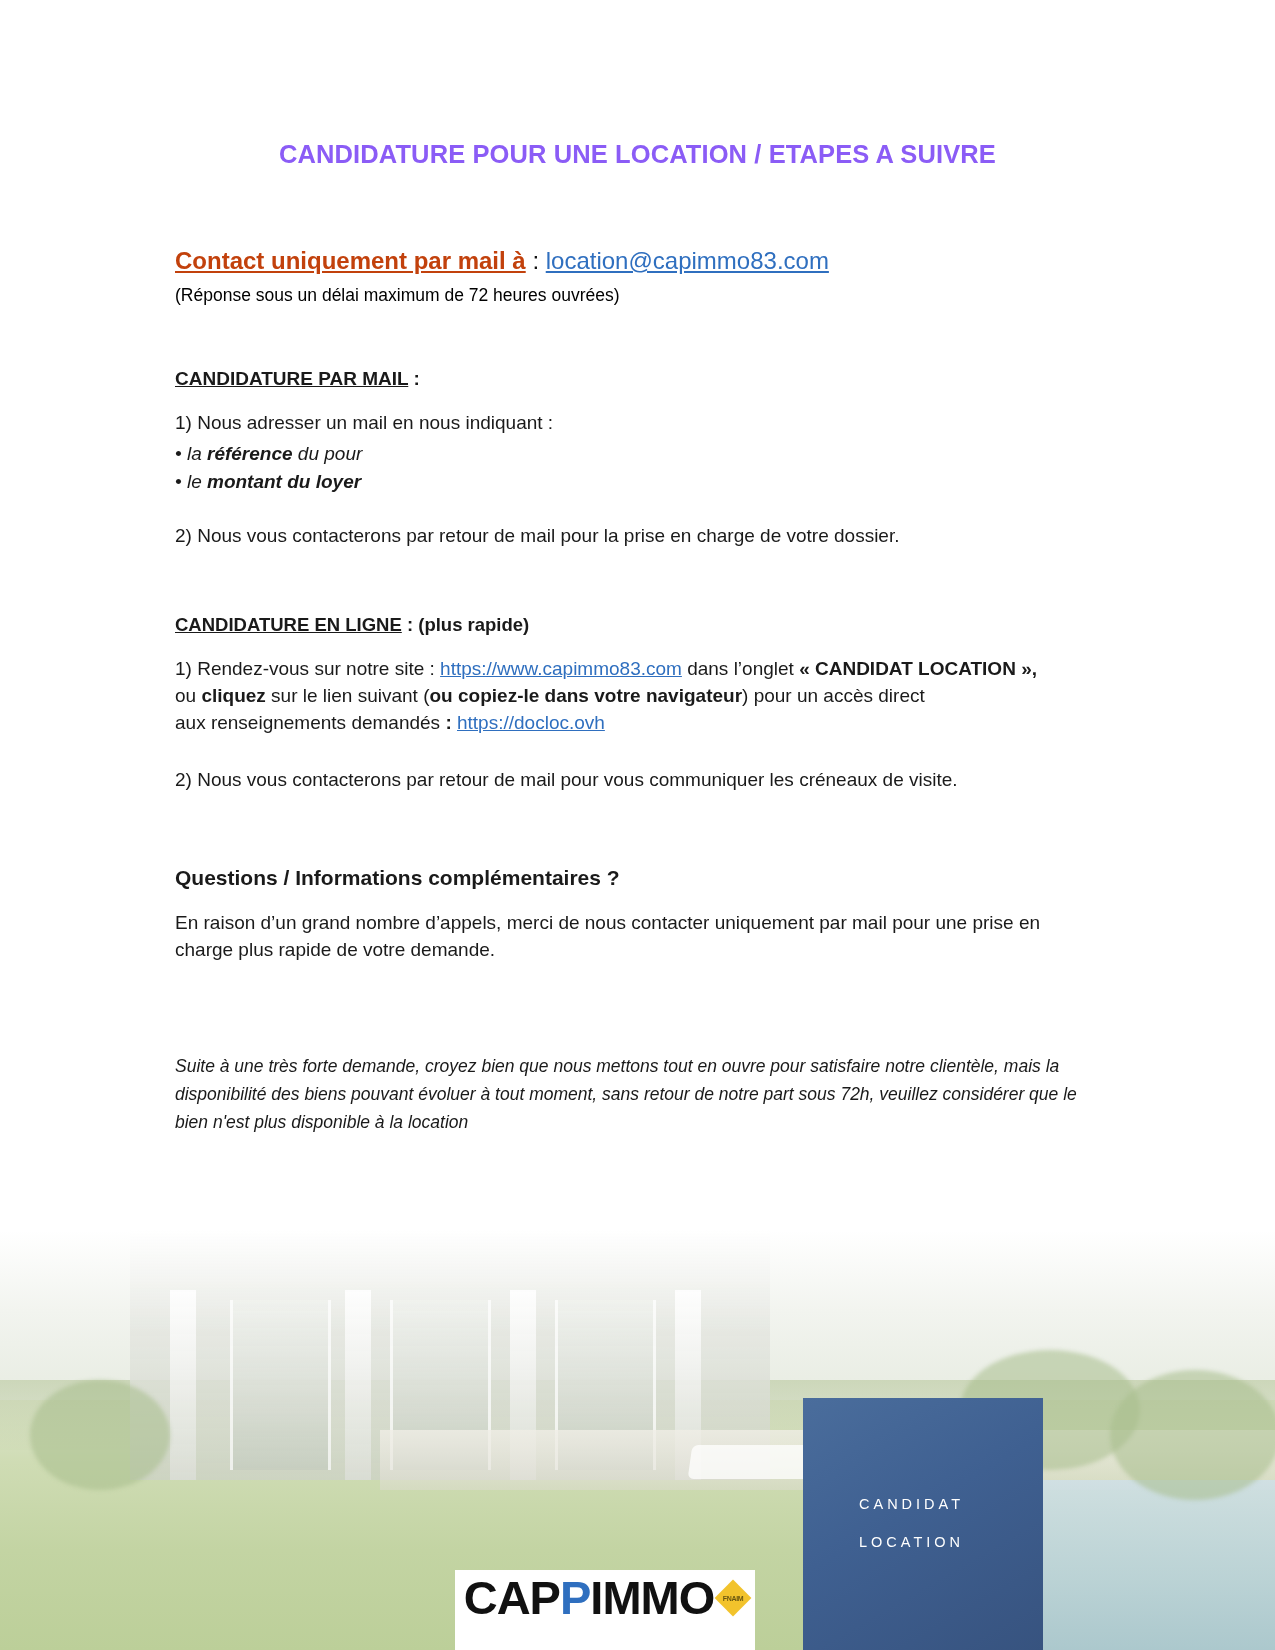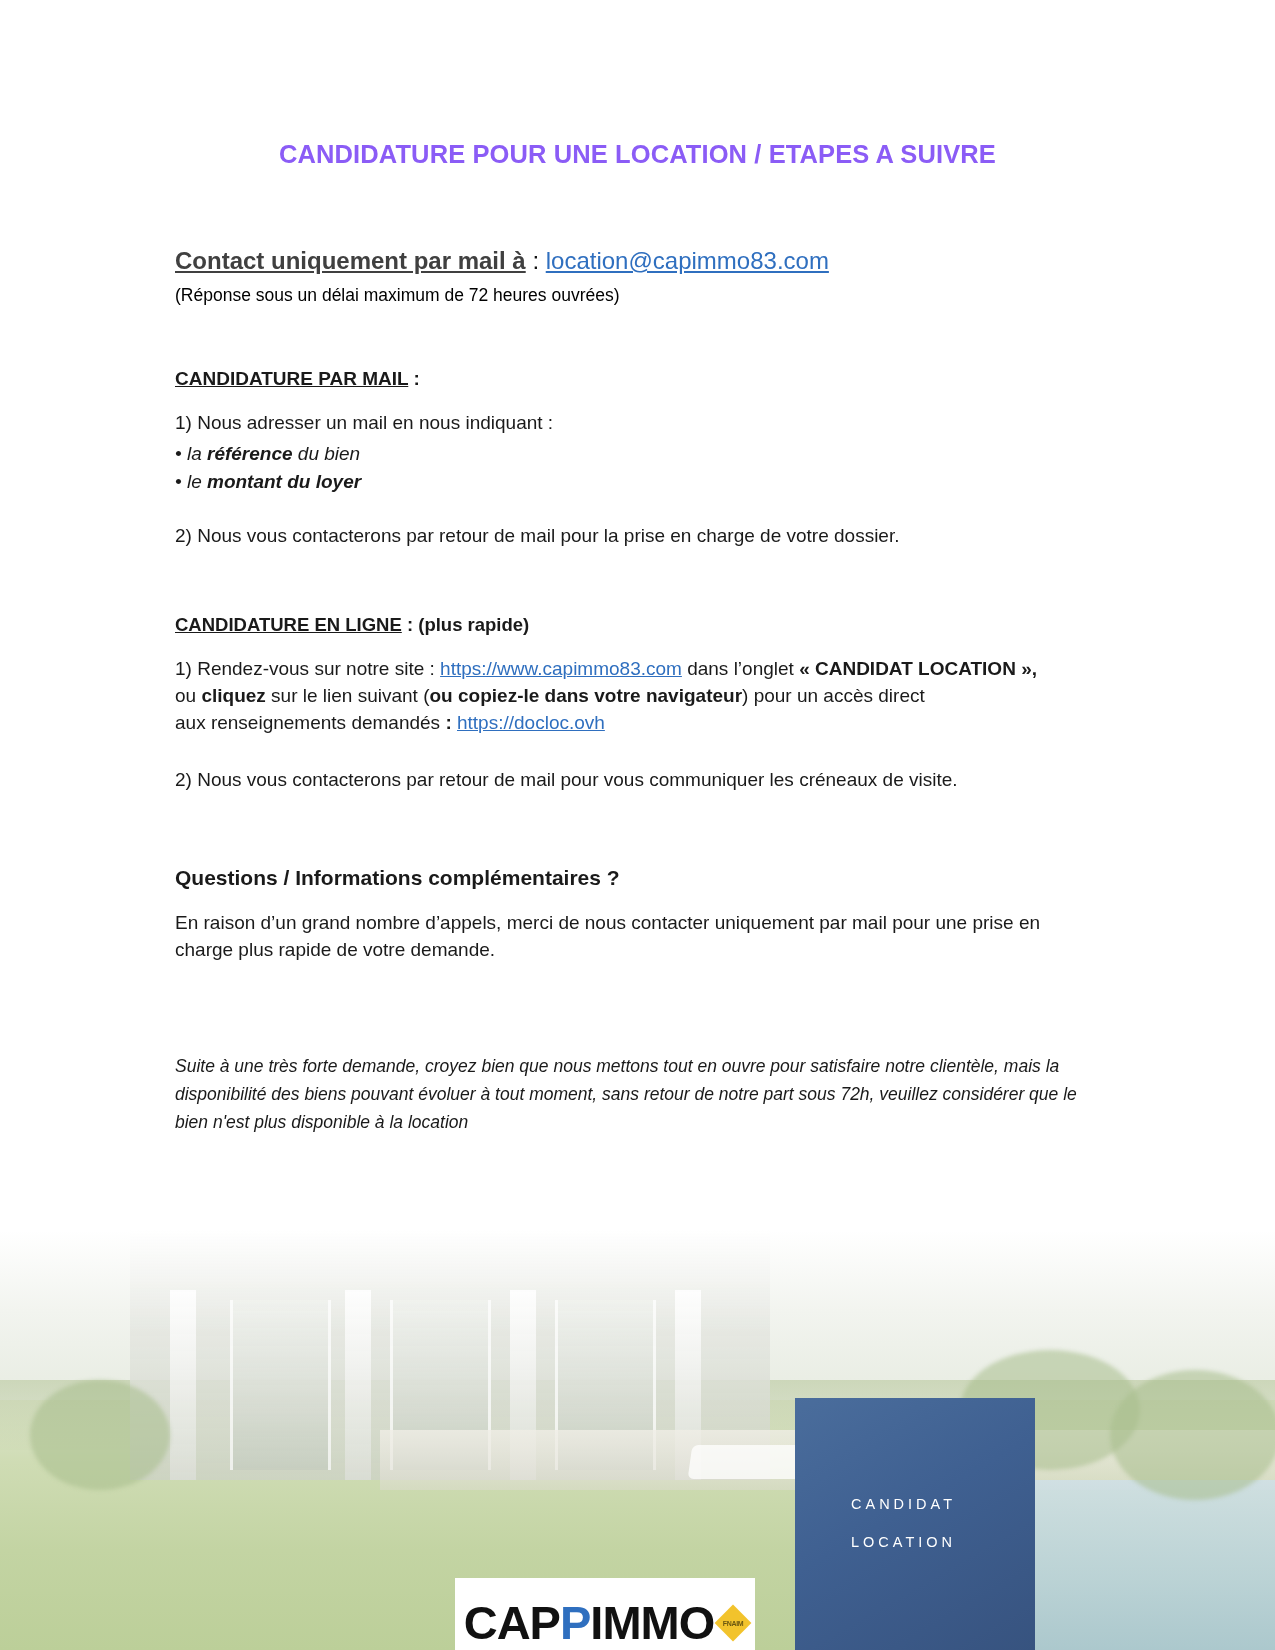--- a/index.html
+++ b/index.html
@@ -120,21 +120,21 @@
     text-align: center;
     letter-spacing: .1px;
   }
   .contact-line {
     margin-top: 78px;
     font-size: 24px;
   }
   .contact-line .lbl {
     font-weight: bold;
     text-decoration: underline;
-    color: #404040;
+    color: #c2410c;
     text-align: center;
   }
   .contact-line .sep {
     color: #111;
   }
   a.link {
     color: #2f6fbf;
     text-decoration: underline;
   }
   .delay {
@@ -182,24 +182,24 @@
     font-style: italic;
     line-height: 1.6;
   }
 
   
   .logo-box {
     position: absolute;
     left: 455px;
     bottom: 0;
     width: 300px;
-    height: 72px;
+    height: 80px;
     background: #ffffff;
     display: flex;
-    align-items: flex-end;
+    align-items: flex-start;
     justify-content: center;
     z-index: 10;
   }
   .logo-text {
     font-size: 47px;
     font-weight: bold;
     letter-spacing: -1px;
     color: #111;
     display: flex;
     align-items: center;
@@ -222,21 +222,21 @@
     font-weight: bold;
     color: #6a5710;
     display: flex;
     align-items: center;
     justify-content: center;
     letter-spacing: -.3px;
   }
 
   .candidat-card {
     position: absolute;
-    right: 240px;
+    right: 232px;
     bottom: 0;
     width: 240px;
     height: 252px;
     background: linear-gradient(150deg, #4a6d9c 0%, #3f6091 45%, #37537f 100%);
     z-index: 9;
     display: flex;
     flex-direction: column;
     justify-content: center;
     padding-left: 56px;
     box-sizing: border-box;
@@ -281,21 +281,21 @@
     <span class="lbl">Contact uniquement par mail à</span><span class="sep"> : </span><a class="link" href="#">location@capimmo83.com</a>
   </div>
   <div class="delay">(Réponse sous un délai maximum de 72 heures ouvrées)</div>
 
   <div class="sec-head">
     <span class="u">CANDIDATURE PAR MAIL</span><span> :</span>
   </div>
 
   <div class="para">1) Nous adresser un mail en nous indiquant :</div>
   <div class="bullet">
-    <span>• la </span><b>référence</b><span> du bien</span>
+    <span>• la </span><b>référence</b><span> du pour</span>
   </div>
   <div class="bullet">
     <span>• le </span><b>montant du loyer</b>
   </div>
 
   <div class="para para-gap">2) Nous vous contacterons par retour de mail pour la prise en charge de votre dossier.</div>
 
   <div class="sec-head2">
     <span class="u">CANDIDATURE EN LIGNE</span><span> : (plus rapide)</span>
   </div>

